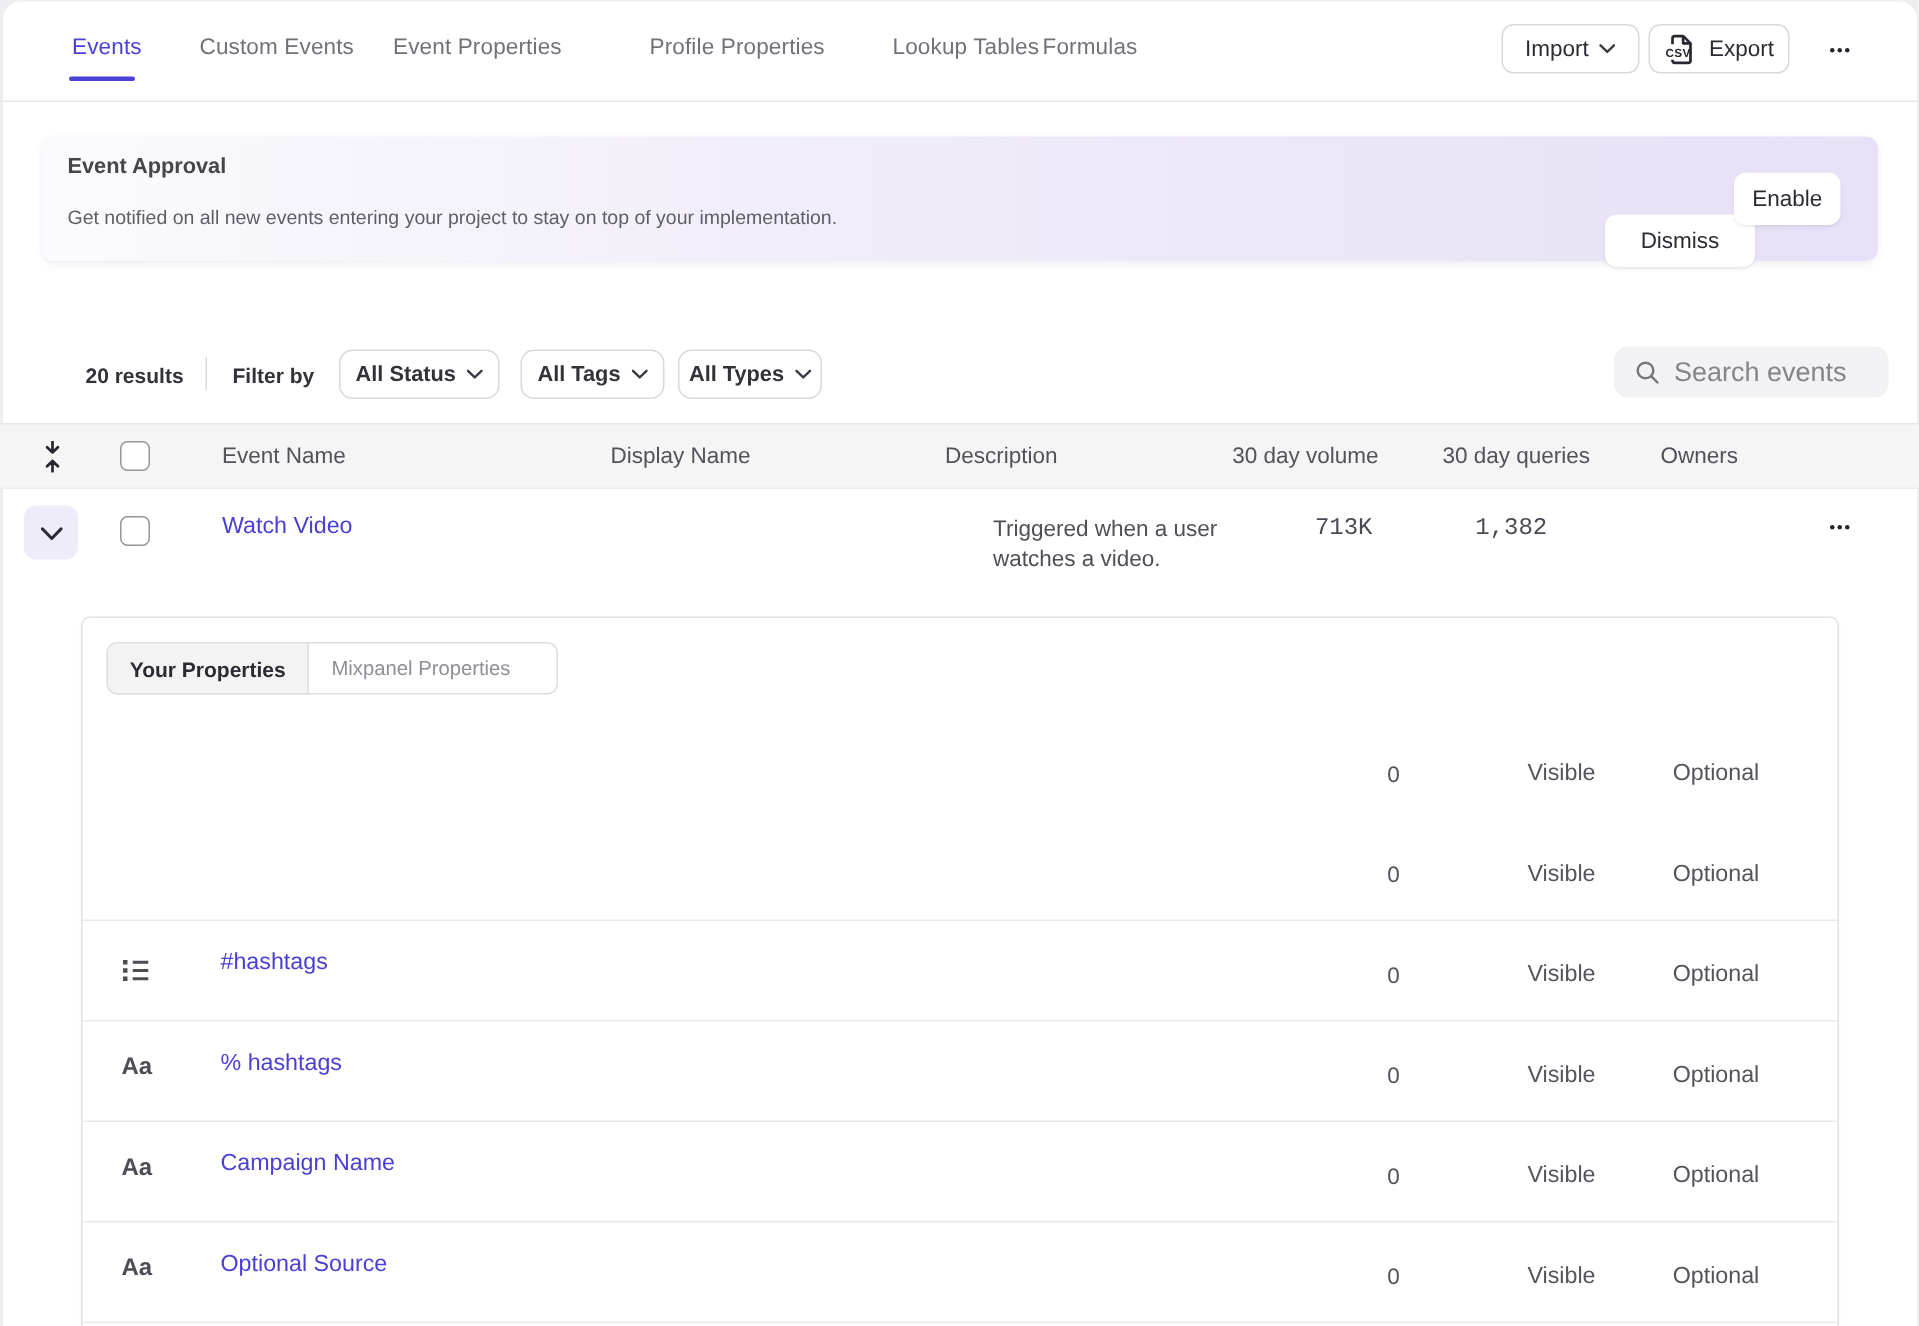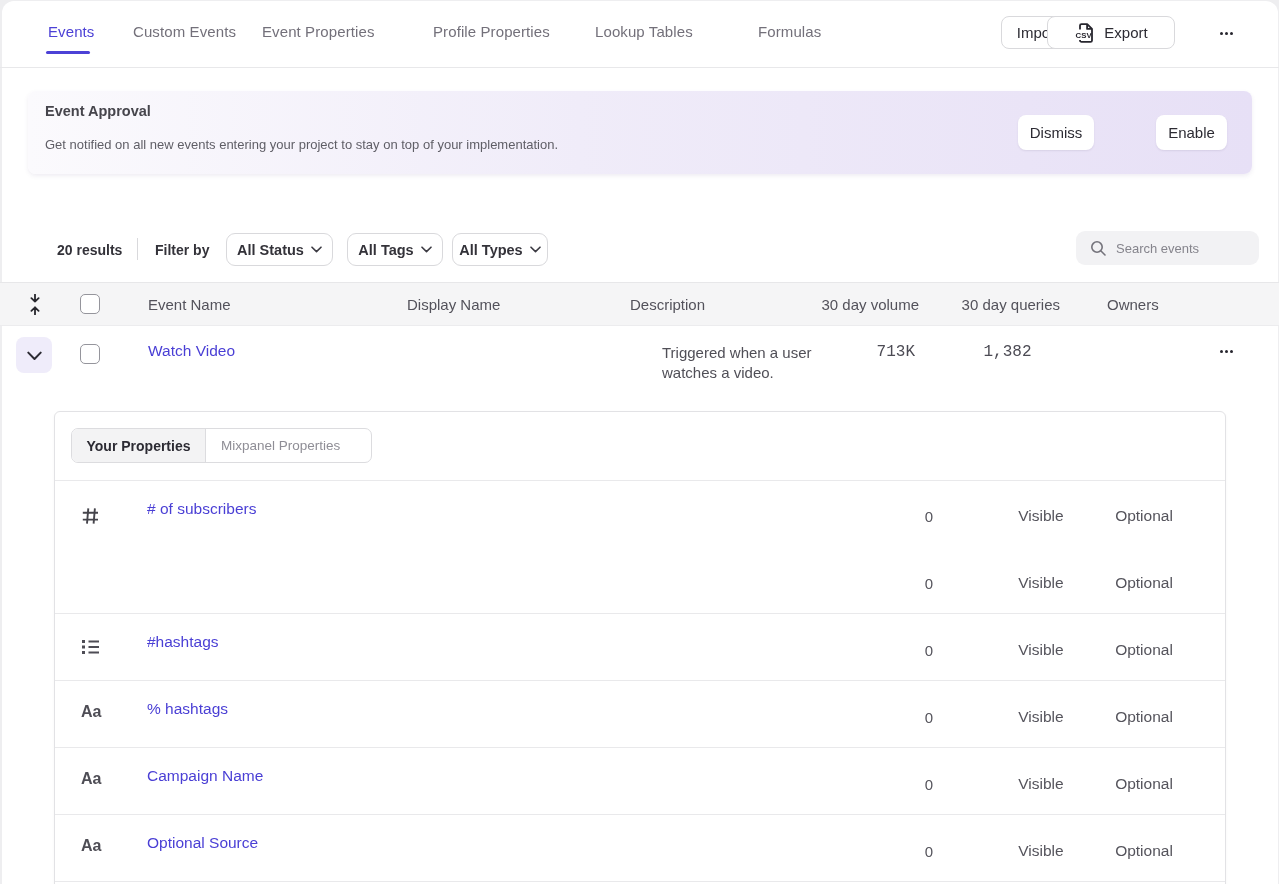--- a/index.html
+++ b/index.html
@@ -42,67 +42,67 @@
 </head>
 <body>
 <div class="card"></div>
 
 <div class="tab active" style="left:48px;">Events</div>
 <div class="underline"></div>
 <div class="tab" style="left:133px;">Custom Events</div>
 <div class="tab" style="left:262px;">Event Properties</div>
 <div class="tab" style="left:433px;">Profile Properties</div>
 <div class="tab" style="left:595px;">Lookup Tables</div>
-<div class="tab" style="left:758px;">Formulas</div>
+<div class="tab" style="left:695px;">Formulas</div>
 <div class="navborder"></div>
 
 <div class="btn" style="left:1001px; top:16px; width:92px; height:33px; gap:7px;">Import
   <svg width="11" height="7" viewBox="0 0 11 7">
       <path d="M1 1.2 L5.5 5.6 L10 1.2" fill="none" stroke="#3c3b43" stroke-width="1.6" stroke-linecap="round" stroke-linejoin="round"></path>
     </svg>
 </div>
-<div class="btn" style="left:1047px; top:16px; width:128px; height:33px; gap:8px;">
+<div class="btn" style="left:1099px; top:16px; width:94px; height:33px; gap:8px;">
   <svg width="22" height="22" viewBox="0 0 22 22">
     <path d="M6 7.5 V3.6 A1.5 1.5 0 0 1 7.5 2.1 H13.2 L18 6.9 V18.4 A1.5 1.5 0 0 1 16.5 19.9 H7.5 A1.5 1.5 0 0 1 6 18.4 V17.9" fill="none" stroke="#27262e" stroke-width="1.8" stroke-linejoin="round"></path>
     <path d="M13.1 2.3 V6.9 H17.8" fill="none" stroke="#27262e" stroke-width="1.8" stroke-linejoin="round"></path>
     <rect x="1" y="9.3" width="13.8" height="8" fill="#fff"></rect>
     <text x="1.4" y="16.1" font-family="Liberation Sans, sans-serif" font-size="7.8" font-weight="700" fill="#27262e" letter-spacing="0.2">CSV</text>
   </svg>
   Export</div>
 <div class="dots abs" style="left:1220px; top:32px;">
     <i></i>
     <i></i>
     <i></i>
   </div>
 
 <div class="banner">
   <h3>Event Approval</h3>
   <p>Get notified on all new events entering your project to stay on top of your implementation.</p>
-  <div class="bbtn" style="left:990px; width:76px;">Dismiss</div>
+  <div class="bbtn" style="left:1042px; width:100px;margin-top:28px;">Dismiss</div>
   <div class="bbtn" style="left:1128px; width:71px;">Enable</div>
 </div>
 
 <div class="abs" style="left:57px; top:242px; font-size:14px; font-weight:600; color:#333239;">20 results</div>
 <div class="abs" style="left:137px; top:238px; width:1px; height:22px; background:#d9d9dc;"></div>
 <div class="abs" style="left:155px; top:242px; font-size:14px; font-weight:600; color:#333239;">Filter by</div>
 <div class="fbtn" style="left:226px; width:107px;">All Status <svg width="11" height="7" viewBox="0 0 11 7">
       <path d="M1 1.2 L5.5 5.6 L10 1.2" fill="none" stroke="#3c3b43" stroke-width="1.6" stroke-linecap="round" stroke-linejoin="round"></path>
     </svg></div>
 <div class="fbtn" style="left:347px; width:96px;">All Tags <svg width="11" height="7" viewBox="0 0 11 7">
       <path d="M1 1.2 L5.5 5.6 L10 1.2" fill="none" stroke="#3c3b43" stroke-width="1.6" stroke-linecap="round" stroke-linejoin="round"></path>
     </svg></div>
 <div class="fbtn" style="left:452px; width:96px;">All Types <svg width="11" height="7" viewBox="0 0 11 7">
       <path d="M1 1.2 L5.5 5.6 L10 1.2" fill="none" stroke="#3c3b43" stroke-width="1.6" stroke-linecap="round" stroke-linejoin="round"></path>
     </svg></div>
 <div class="search">
   <svg style="margin-left:14px;" width="17" height="17" viewBox="0 0 17 17">
       <circle cx="7" cy="7" r="5.2" fill="none" stroke="#74737b" stroke-width="1.6"></circle>
       <path d="M11 11 L15 15" stroke="#74737b" stroke-width="1.6" stroke-linecap="round"></path>
     </svg>
-  <span style="margin-left:9px; font-size:13px; color:#85848c;text-align:center;">Search events</span>
+  <span style="margin-left:9px; font-size:18px; color:#85848c;text-align:center;">Search events</span>
 </div>
 
 <div class="thead">
   <svg class="abs" style="left:29px; top:11px;" width="12" height="21" viewBox="0 0 12 21">
     <path d="M6 0.5 V7.6 M6 7.6 L2.4 4.2 M6 7.6 L9.6 4.2" stroke="#26262c" stroke-width="1.8" fill="none" stroke-linecap="round" stroke-linejoin="round"></path>
     <path d="M6 20.5 V13.4 M6 13.4 L2.4 16.8 M6 13.4 L9.6 16.8" stroke="#26262c" stroke-width="1.8" fill="none" stroke-linecap="round" stroke-linejoin="round"></path>
   </svg>
   <div class="checkbox" style="left:80px; top:11px;"></div>
   <div class="hcell" style="left:148px;">Event Name</div>
   <div class="hcell" style="left:407px;">Display Name</div>
@@ -125,27 +125,20 @@
 <div class="dots abs" style="left:1220px; top:350px;">
     <i></i>
     <i></i>
     <i></i>
   </div>
 
 <div class="panel">
   <div class="seg">
     <div class="on">Your Properties</div>
     <div class="off">Mixpanel Properties</div>
-  </div>
-  <div class="prow" style="top:68px;">
-    <svg class="abs" style="left:27px; top:27px;" width="17" height="16" viewBox="0 0 17 16">
-      <path d="M0.8 4.7 H16 M0.8 11.6 H16" stroke="#45444b" stroke-width="1.9" fill="none"></path>
-      <path d="M6.3 0.3 L5.0 15.7 M12.9 0.3 L11.6 15.7" stroke="#45444b" stroke-width="1.9" fill="none"></path>
-    </svg>
-    <div class="pname" style="top:19px;"># of subscribers</div>
   </div>
   <div class="prow" style="top:201px;">
     <svg class="abs" style="left:27px; top:26px;" width="17" height="14" viewBox="0 0 17 14">
       <rect x="0" y="0" width="3" height="3" fill="#4e4d55"></rect>
         <rect x="6.5" y="0.5" width="10.5" height="2" fill="#4e4d55"></rect>
       <rect x="0" y="5.5" width="3" height="3" fill="#4e4d55"></rect>
         <rect x="6.5" y="6" width="10.5" height="2" fill="#4e4d55"></rect>
       <rect x="0" y="11" width="3" height="3" fill="#4e4d55"></rect>
         <rect x="6.5" y="11.5" width="10.5" height="2" fill="#4e4d55"></rect>
     </svg>

